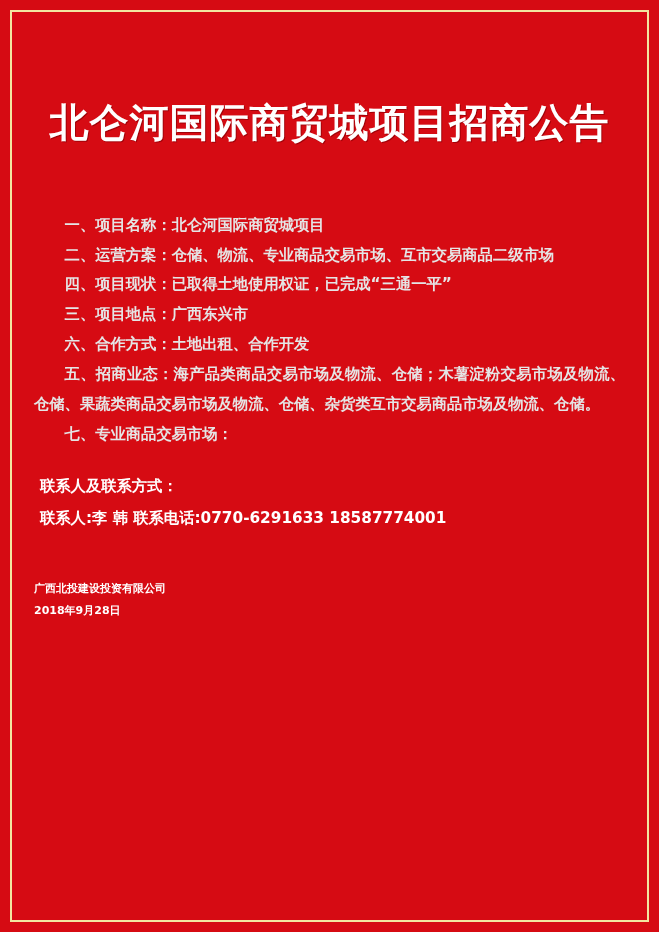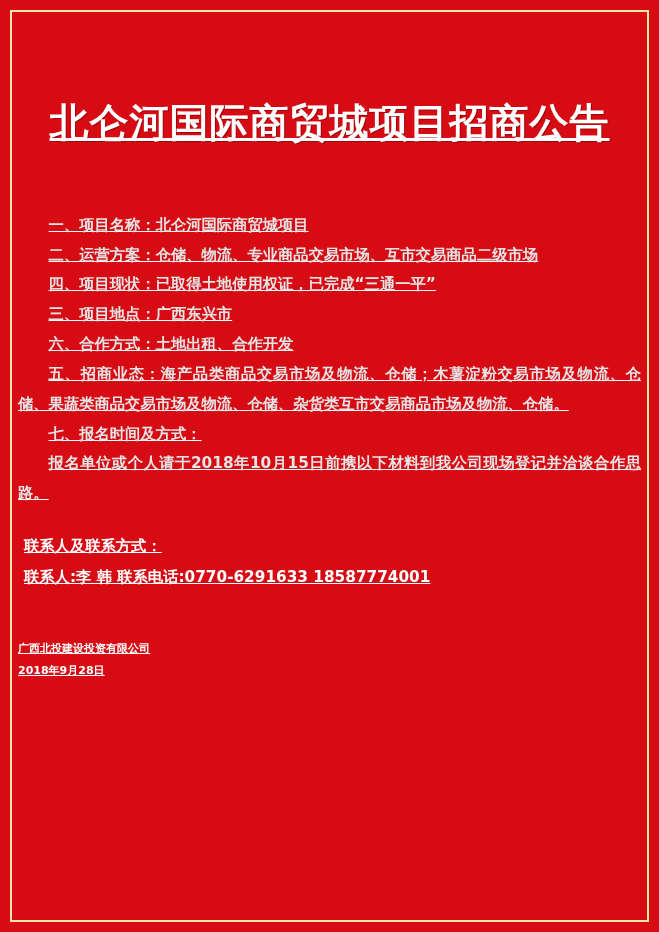--- a/index.html
+++ b/index.html
@@ -28,23 +28,22 @@
     top: 10px;
     right: 10px;
     bottom: 10px;
     border: 2px solid #f3e6a0;
     box-sizing: border-box;
     pointer-events: none;
   }
   .content {
     position: relative;
     z-index: 2;
-    padding: 0 18px;
+    padding: 0 34px;
     box-sizing: border-box;
-    text-decoration: underline;
   }
   .title {
     margin: 0;
     padding-top: 100px;
     text-align: center;
     font-size: 39px;
     font-weight: bold;
     letter-spacing: 1px;
     color: #ffffff;
     line-height: 1.2;
@@ -97,22 +96,21 @@
 
     <h1 class="title">北仑河国际商贸城项目招商公告</h1>
 
     <div class="body-block">
       <p class="para">一、项目名称：北仑河国际商贸城项目</p>
       <p class="para">二、运营方案：仓储、物流、专业商品交易市场、互市交易商品二级市场</p>
       <p class="para">四、项目现状：已取得土地使用权证，已完成“三通一平”</p>
       <p class="para">三、项目地点：广西东兴市</p>
       <p class="para">六、合作方式：土地出租、合作开发</p>
       <p class="para">五、招商业态：海产品类商品交易市场及物流、仓储；木薯淀粉交易市场及物流、仓储、果蔬类商品交易市场及物流、仓储、杂货类互市交易商品市场及物流、仓储。</p>
-      <p class="para">七、报名时间及方式：</p>
-      <p class="para">报名单位或个人请于2018年10月15日前携以下材料到我公司现场登记并洽谈合作思路。</p>
+      <p class="para">七、专业商品交易市场：</p>
     </div>
 
     <div class="contact-block">
       <p class="contact-line">联系人及联系方式：</p>
       <p class="contact-line">联系人:李  韩    联系电话:0770-6291633    18587774001</p>
     </div>
 
     <div class="sign-block">
       <p class="sign-line">广西北投建设投资有限公司</p>
       <p class="sign-line">2018年9月28日</p>

